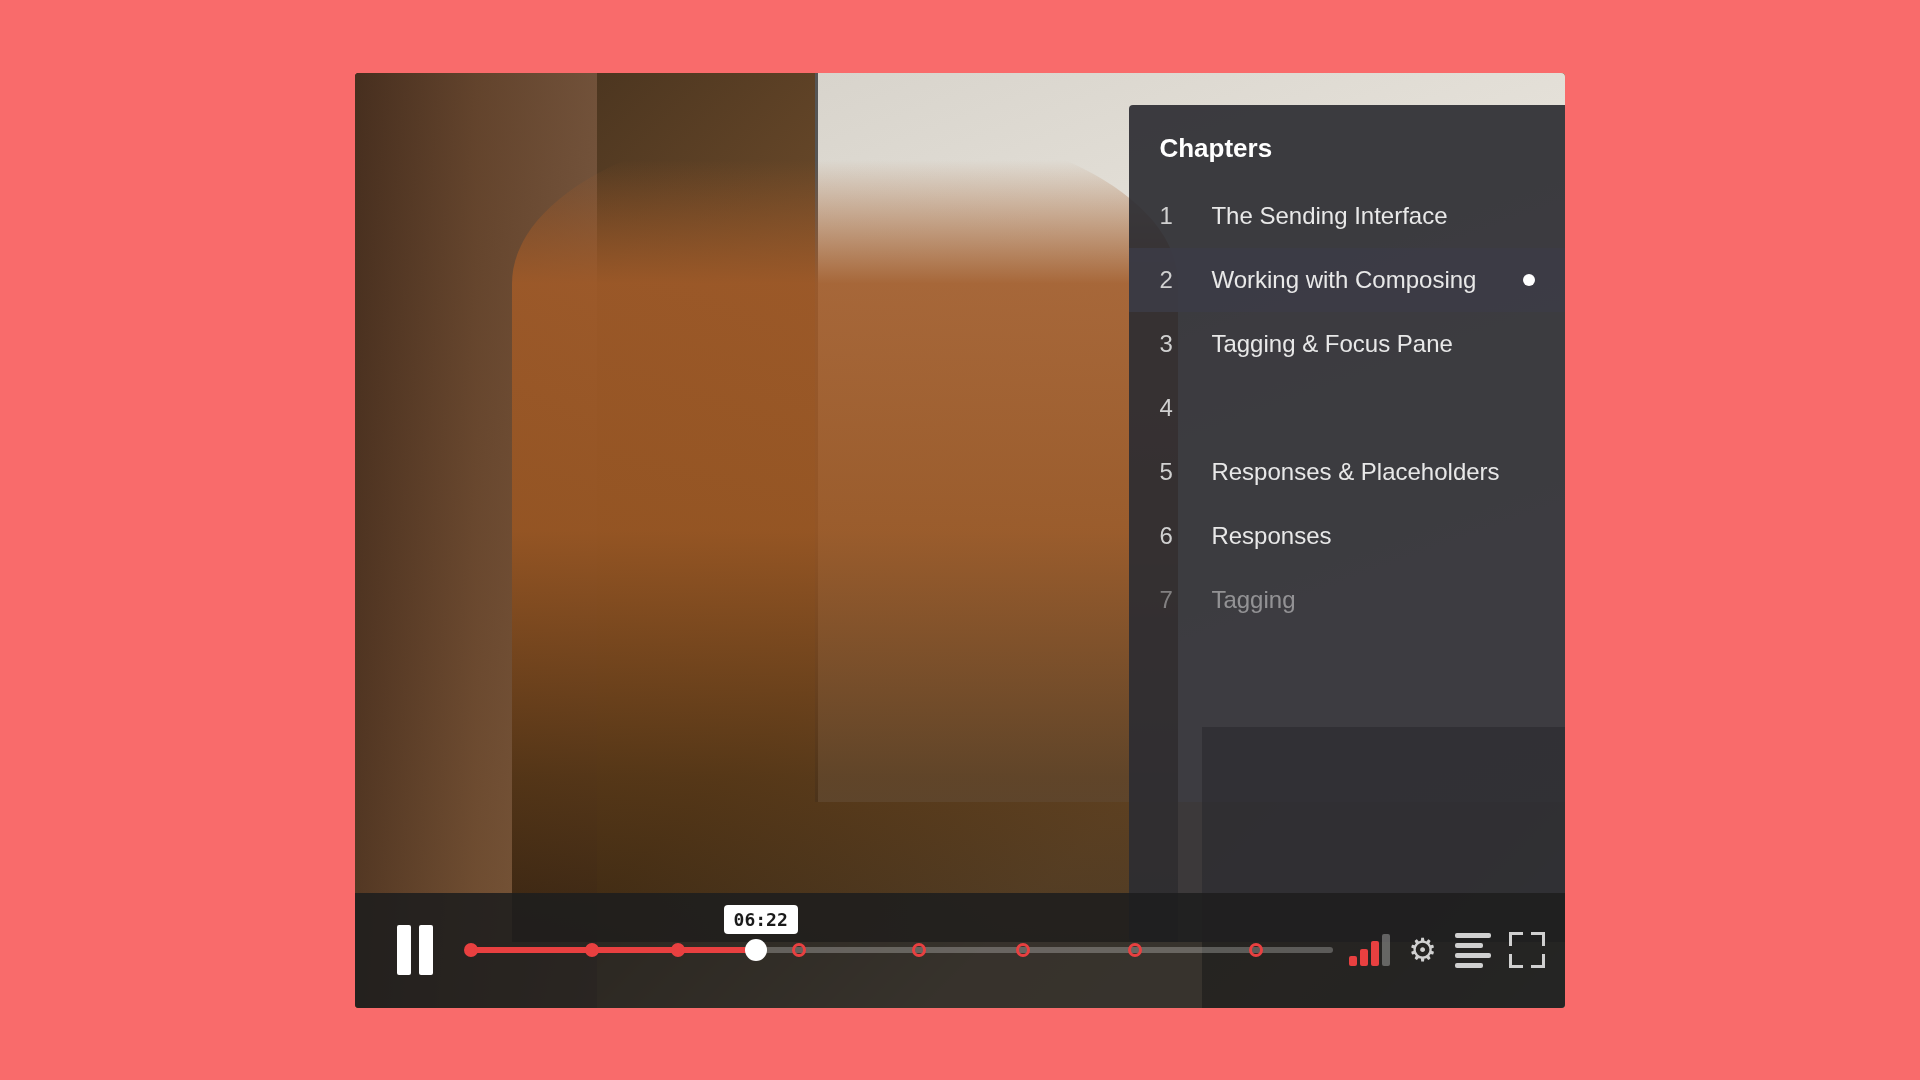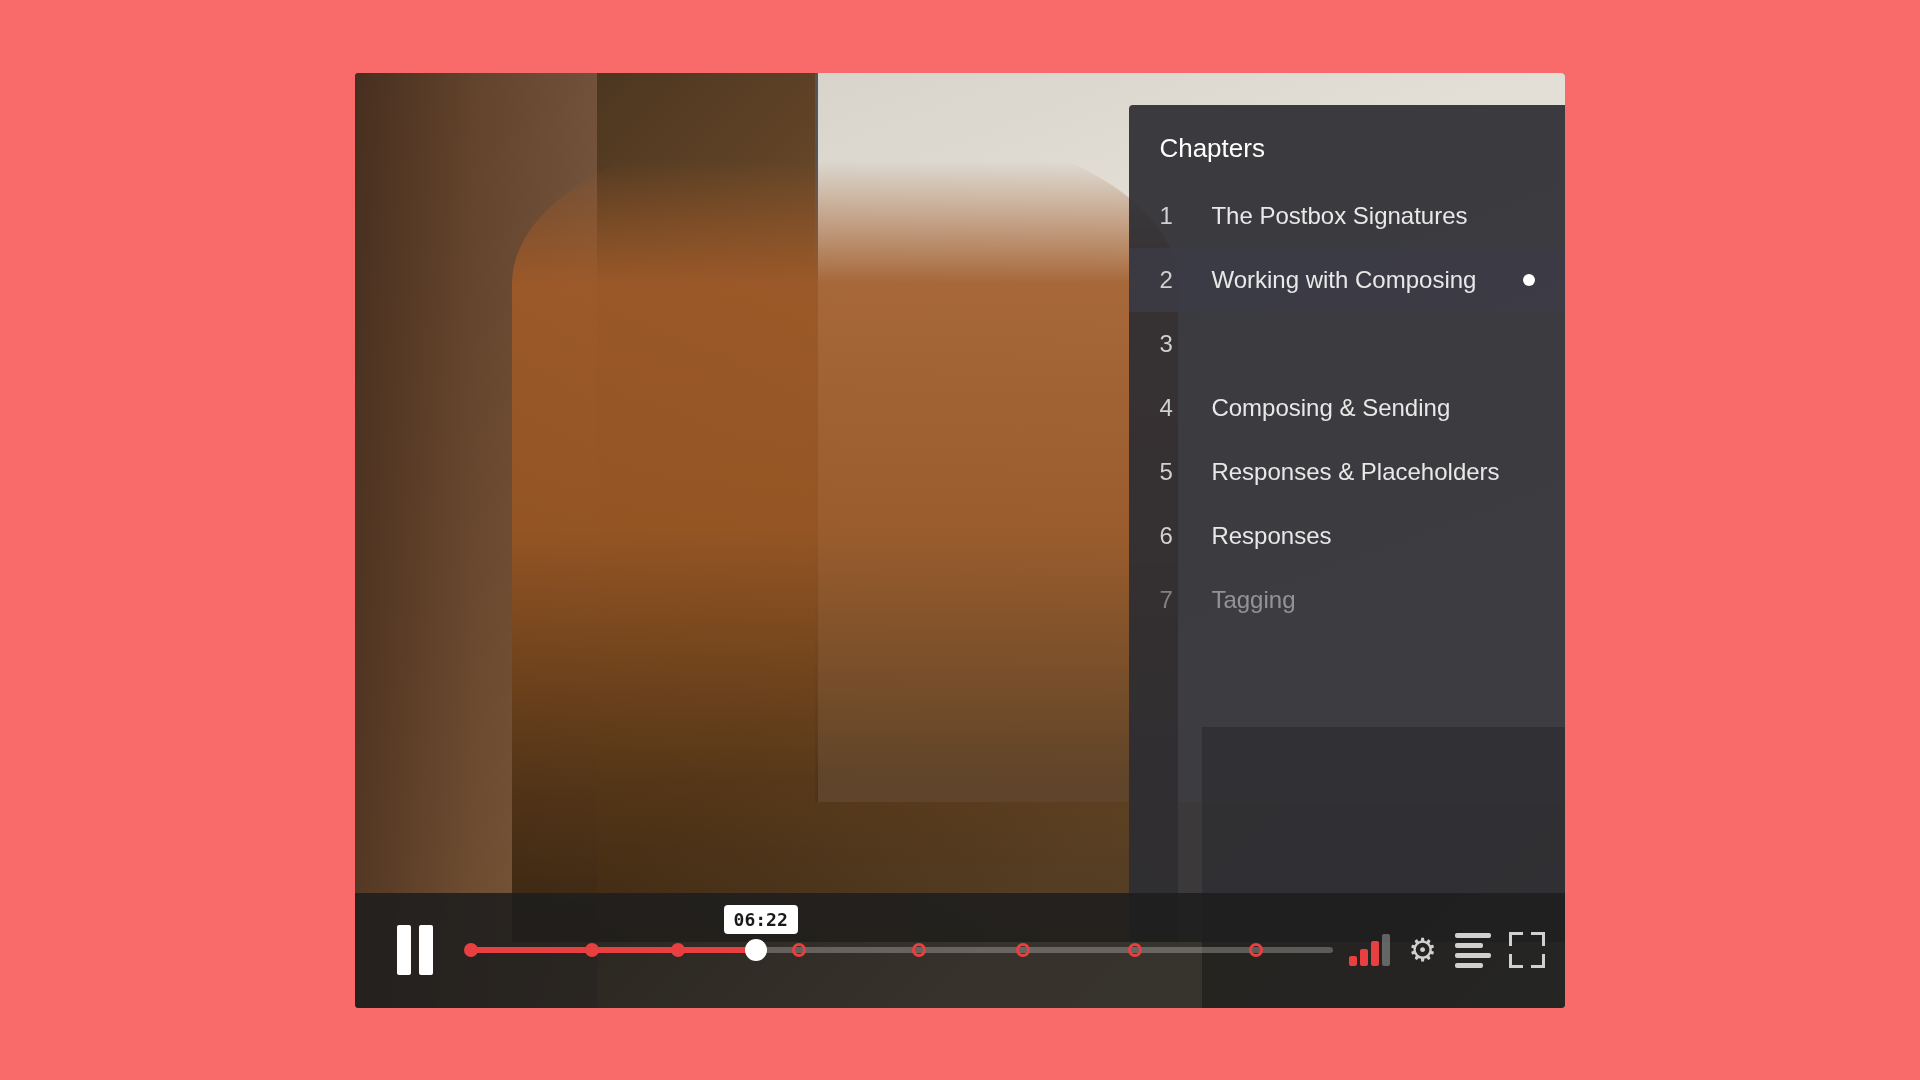--- a/index.html
+++ b/index.html
@@ -88,21 +88,21 @@
       bottom: 7%;
       background: rgba(45, 45, 50, 0.92);
       border-radius: 4px 0 0 4px;
       padding: 28px 0;
       overflow: hidden;
     }
 
     .chapters-title {
       color: #ffffff;
       font-size: 26px;
-      font-weight: 400;
+      font-weight: 700;
       padding: 0 30px 20px 30px;
     }
 
     .chapter-item {
       display: flex;
       align-items: center;
       padding: 18px 30px;
       cursor: pointer;
       color: #e0e0e0;
       font-size: 24px;
@@ -321,36 +321,36 @@
     <div class="scene-whiteboard"></div>
     <div class="scene-person"></div>
     <div class="scene-dark-right"></div>
   </div>
 
   <div class="chapters-panel">
     <div class="chapters-title">Chapters</div>
 
     <div class="chapter-item">
       <span class="chapter-number">1</span>
-      <span class="chapter-name">The Postbox Signatures</span>
+      <span class="chapter-name">The Sending Interface</span>
     </div>
 
     <div class="chapter-item active">
       <span class="chapter-number">2</span>
       <span class="chapter-name">Working with Composing</span>
       <span class="chapter-dot"></span>
     </div>
 
     <div class="chapter-item">
       <span class="chapter-number">3</span>
+      <span class="chapter-name">Tagging &amp; Focus Pane</span>
     </div>
 
     <div class="chapter-item">
       <span class="chapter-number">4</span>
-      <span class="chapter-name">Composing &amp; Sending</span>
     </div>
 
     <div class="chapter-item">
       <span class="chapter-number">5</span>
       <span class="chapter-name">Responses &amp; Placeholders</span>
     </div>
 
     <div class="chapter-item">
       <span class="chapter-number">6</span>
       <span class="chapter-name">Responses</span>

